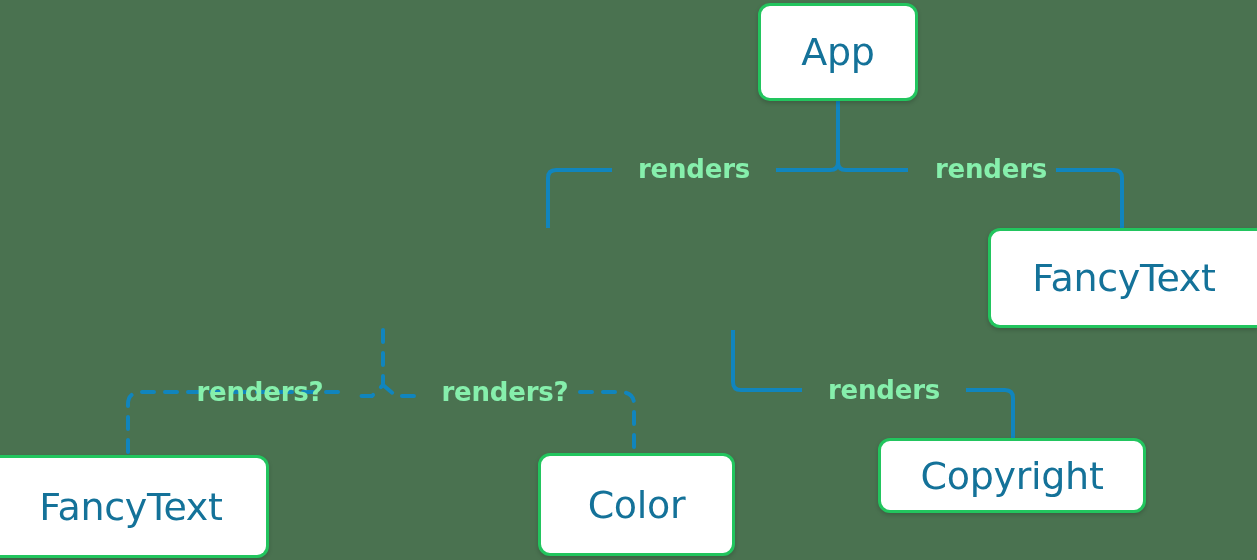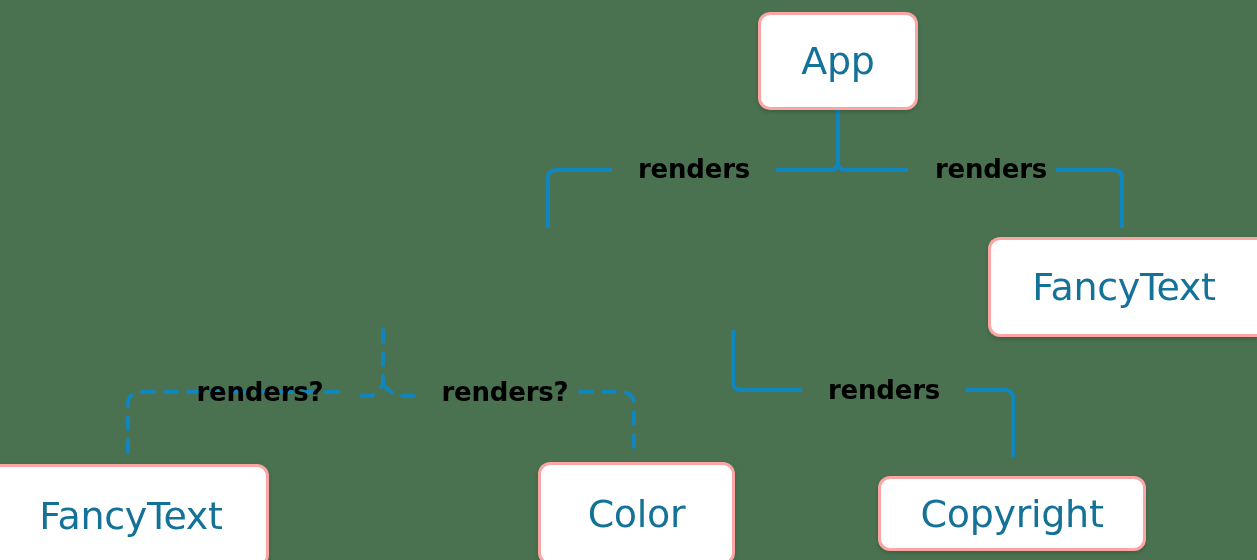--- a/index.html
+++ b/index.html
@@ -23,41 +23,40 @@
   #diagram-svg {
     position: absolute;
     left: 0;
     top: 0;
     width: 1257px;
     height: 560px;
   }
   .node-box {
     position: absolute;
     background: #ffffff;
-    border: 3px solid #fca5a5;
+    border: 3px solid #22c55e;
     border-radius: 12px;
     box-sizing: border-box;
     display: flex;
     align-items: center;
     justify-content: center;
     box-shadow: 0 2px 4px rgba(0,0,0,0.18);
     z-index: 5;
-    margin-top: 9px;
   }
   .node-label {
     color: #147299;
     font-size: 38px;
     font-weight: 400;
     letter-spacing: -0.3px;
     line-height: 1;
     white-space: nowrap;
   }
   .edge-label {
     position: absolute;
-    color: #000000;
+    color: #86efac;
     font-size: 26px;
     font-weight: 700;
     letter-spacing: -0.2px;
     line-height: 1;
     white-space: nowrap;
     z-index: 6;
     transform: translate(-50%, -50%);
   }
 </style>
 </head>
@@ -107,21 +106,21 @@
   </div>
 
   <div class="node-box" style="left:-18px; top:455px; width:287px; height:103px; border-left:none; border-top-left-radius:0; border-bottom-left-radius:0;">
     <span class="node-label" style="margin-left:14px;">FancyText</span>
   </div>
 
   <div class="node-box" style="left:538px; top:453px; width:197px; height:103px;">
     <span class="node-label">Color</span>
   </div>
 
-  <div class="node-box" style="left:878px; top:467px; width:268px; height:75px;">
+  <div class="node-box" style="left:878px; top:438px; width:268px; height:75px;">
     <span class="node-label">Copyright</span>
   </div>
 
   <div class="edge-label" style="left:694px; top:169px;">renders</div>
 
   <div class="edge-label" style="left:991px; top:169px;">renders</div>
 
   <div class="edge-label" style="left:260px; top:392px;">renders?</div>
 
   <div class="edge-label" style="left:505px; top:392px;">renders?</div>

